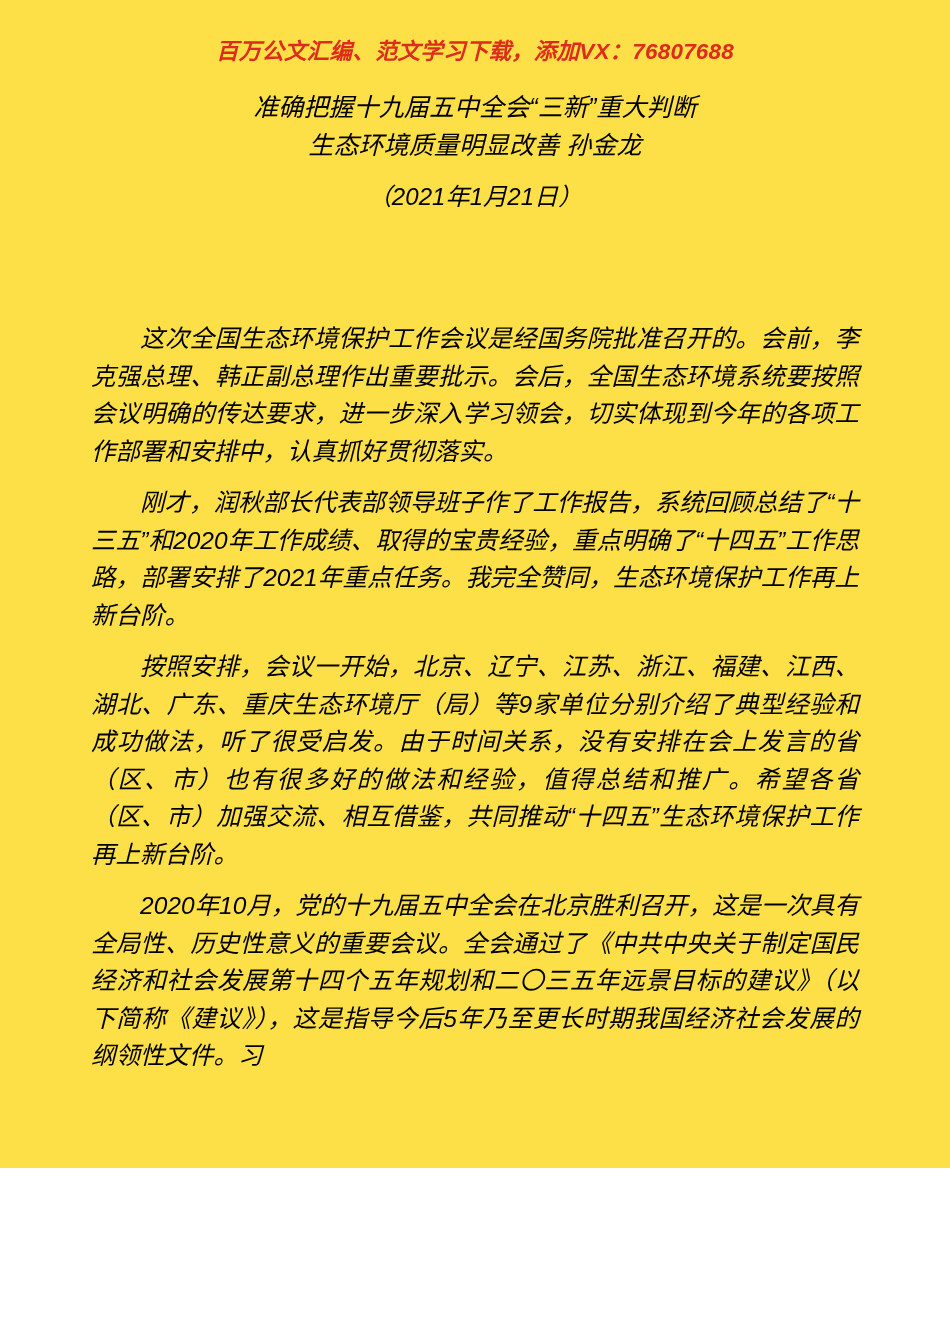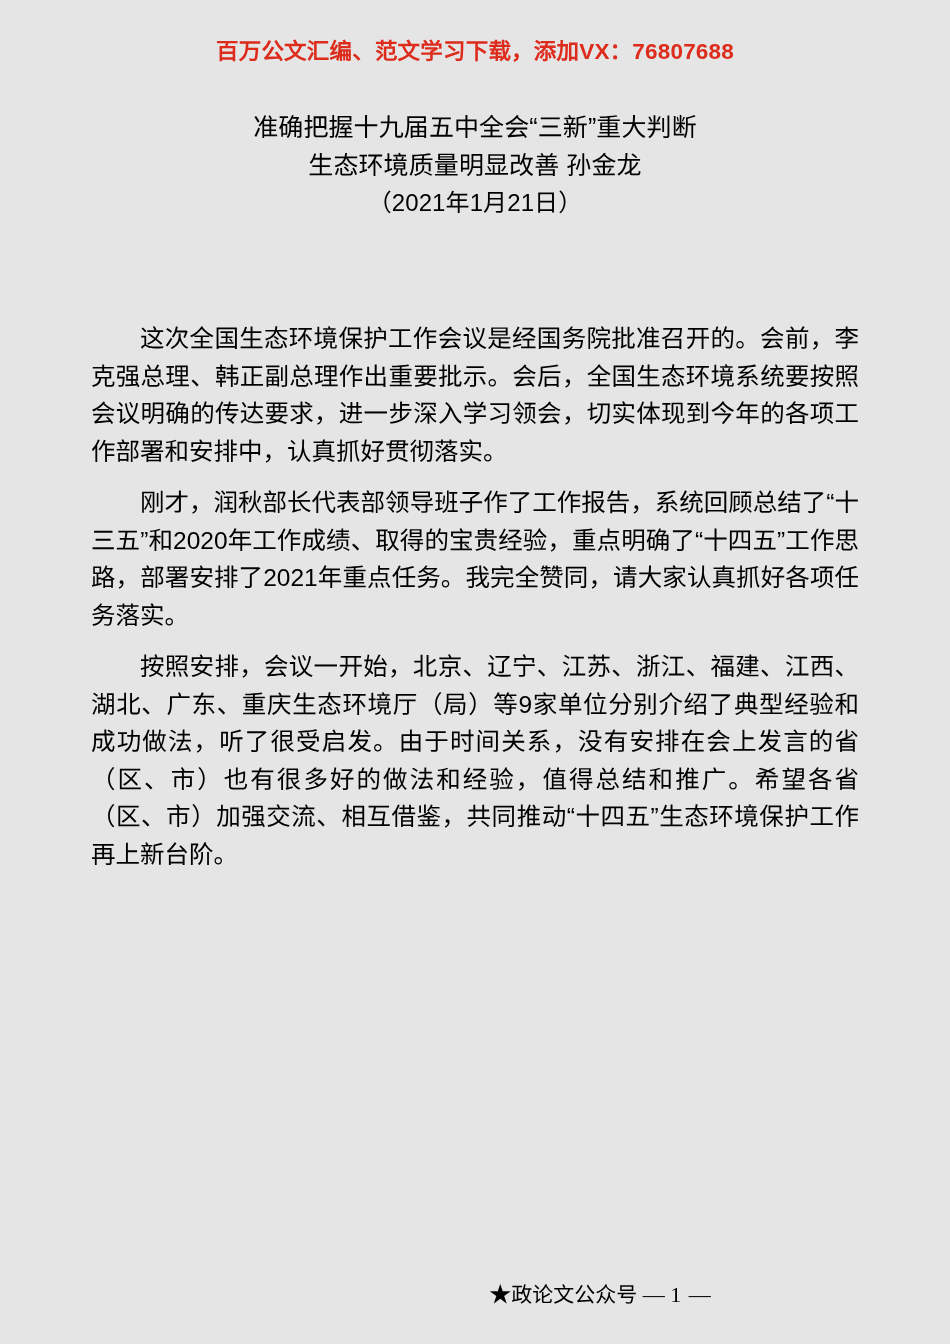--- a/index.html
+++ b/index.html
@@ -9,60 +9,62 @@
     background: #ffffff;
   }
   body {
     font-family: "Liberation Sans", "DejaVu Sans", sans-serif;
     color: #000000;
     -webkit-font-smoothing: antialiased;
   }
   .page {
     position: relative;
     width: 950px;
-    height: 1344px;
+    height: 1168px;
     margin: 0 auto;
-    background: #e5e5e5;
+    background: #fde047;
     box-sizing: border-box;
     overflow: hidden;
+    font-style: italic;
   }
 
   
   .promo-banner {
     position: absolute;
     top: 38px;
     left: 0;
     width: 950px;
     text-align: center;
     font-size: 22.5px;
     line-height: 1.25;
     font-weight: 700;
     color: #dd2b1c;
     letter-spacing: 0.2px;
     white-space: nowrap;
   }
 
   
   .title-block {
     position: absolute;
-    top: 108px;
+    top: 88px;
     left: 0;
     width: 950px;
     text-align: center;
   }
   .title-line {
     font-size: 25px;
     line-height: 38px;
     font-weight: 400;
     color: #000000;
     letter-spacing: 0.1px;
     white-space: nowrap;
   }
   .title-line.date-line {
     font-size: 24px;
+    margin-top: 14px;
   }
 
   
   .body-content {
     position: absolute;
     top: 306px;
     left: 77px;
     width: 796px;
   }
   .para {
@@ -105,21 +107,22 @@
   <div class="promo-banner">百万公文汇编、范文学习下载，添加VX：76807688</div>
 
   <div class="title-block">
     <div class="title-line">准确把握十九届五中全会“三新”重大判断</div>
     <div class="title-line">生态环境质量明显改善 孙金龙</div>
     <div class="title-line date-line">（2021年1月21日）</div>
   </div>
 
   <div class="body-content">
     <p class="para">这次全国生态环境保护工作会议是经国务院批准召开的。会前，李克强总理、韩正副总理作出重要批示。会后，全国生态环境系统要按照会议明确的传达要求，进一步深入学习领会，切实体现到今年的各项工作部署和安排中，认真抓好贯彻落实。</p>
-    <p class="para">刚才，润秋部长代表部领导班子作了工作报告，系统回顾总结了“十三五”和2020年工作成绩、取得的宝贵经验，重点明确了“十四五”工作思路，部署安排了2021年重点任务。我完全赞同，请大家认真抓好各项任务落实。</p>
+    <p class="para">刚才，润秋部长代表部领导班子作了工作报告，系统回顾总结了“十三五”和2020年工作成绩、取得的宝贵经验，重点明确了“十四五”工作思路，部署安排了2021年重点任务。我完全赞同，生态环境保护工作再上新台阶。</p>
     <p class="para">按照安排，会议一开始，北京、辽宁、江苏、浙江、福建、江西、湖北、广东、重庆生态环境厅（局）等9家单位分别介绍了典型经验和成功做法，听了很受启发。由于时间关系，没有安排在会上发言的省（区、市）也有很多好的做法和经验，值得总结和推广。希望各省（区、市）加强交流、相互借鉴，共同推动“十四五”生态环境保护工作再上新台阶。</p>
+    <p class="para">2020年10月，党的十九届五中全会在北京胜利召开，这是一次具有全局性、历史性意义的重要会议。全会通过了《中共中央关于制定国民经济和社会发展第十四个五年规划和二〇三五年远景目标的建议》（以下简称《建议》），这是指导今后5年乃至更长时期我国经济社会发展的纲领性文件。习</p>
   </div>
 
   <div class="footer">
     <span class="footer-inner"><span class="star">★</span><span class="watermark">政论文公众号</span><span>&nbsp;</span><span class="dash">—</span><span>&nbsp;</span><span class="pageno">1</span><span>&nbsp;</span><span class="dash">—</span></span>
   </div>
 
 </div>
 
 </body></html>

